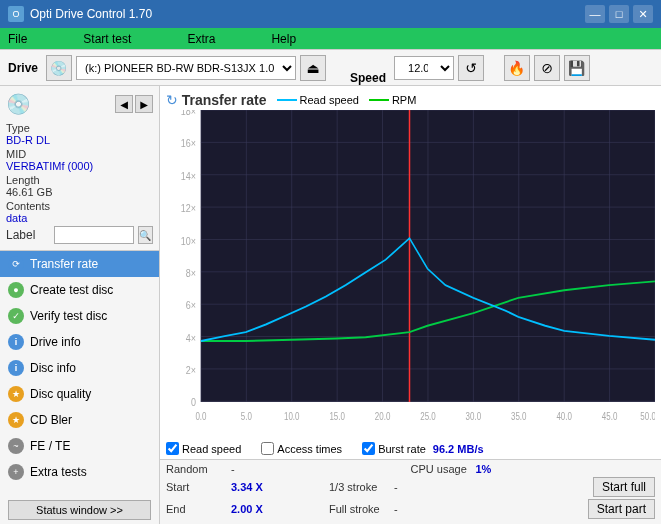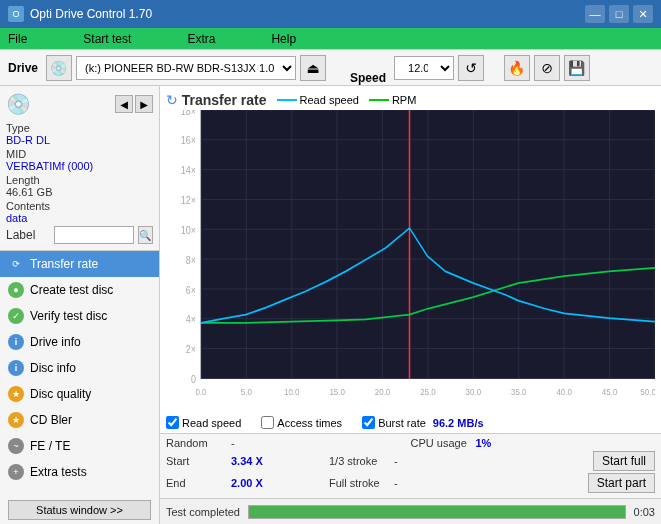--- a/index.html
+++ b/index.html
@@ -507,22 +507,15 @@
         <div class="stat-col">
           <span class="stat-label">Full stroke</span>
           <span class="stat-value dash">-</span>
         </div>
         <div class="stat-col" style="justify-content: flex-end;">
           <button class="start-part-btn">Start part</button>
         </div>
       </div>
     </div>
 
-    <div class="progress-area">
-      <span class="progress-label">Test completed</span>
-      <div class="progress-bar-track">
-        <div class="progress-bar-fill" style="width: 100%;"></div>
-      </div>
-      <span class="progress-time">0:03</span>
-    </div>
 
   </div>
 </div>
 
 </body></html>

